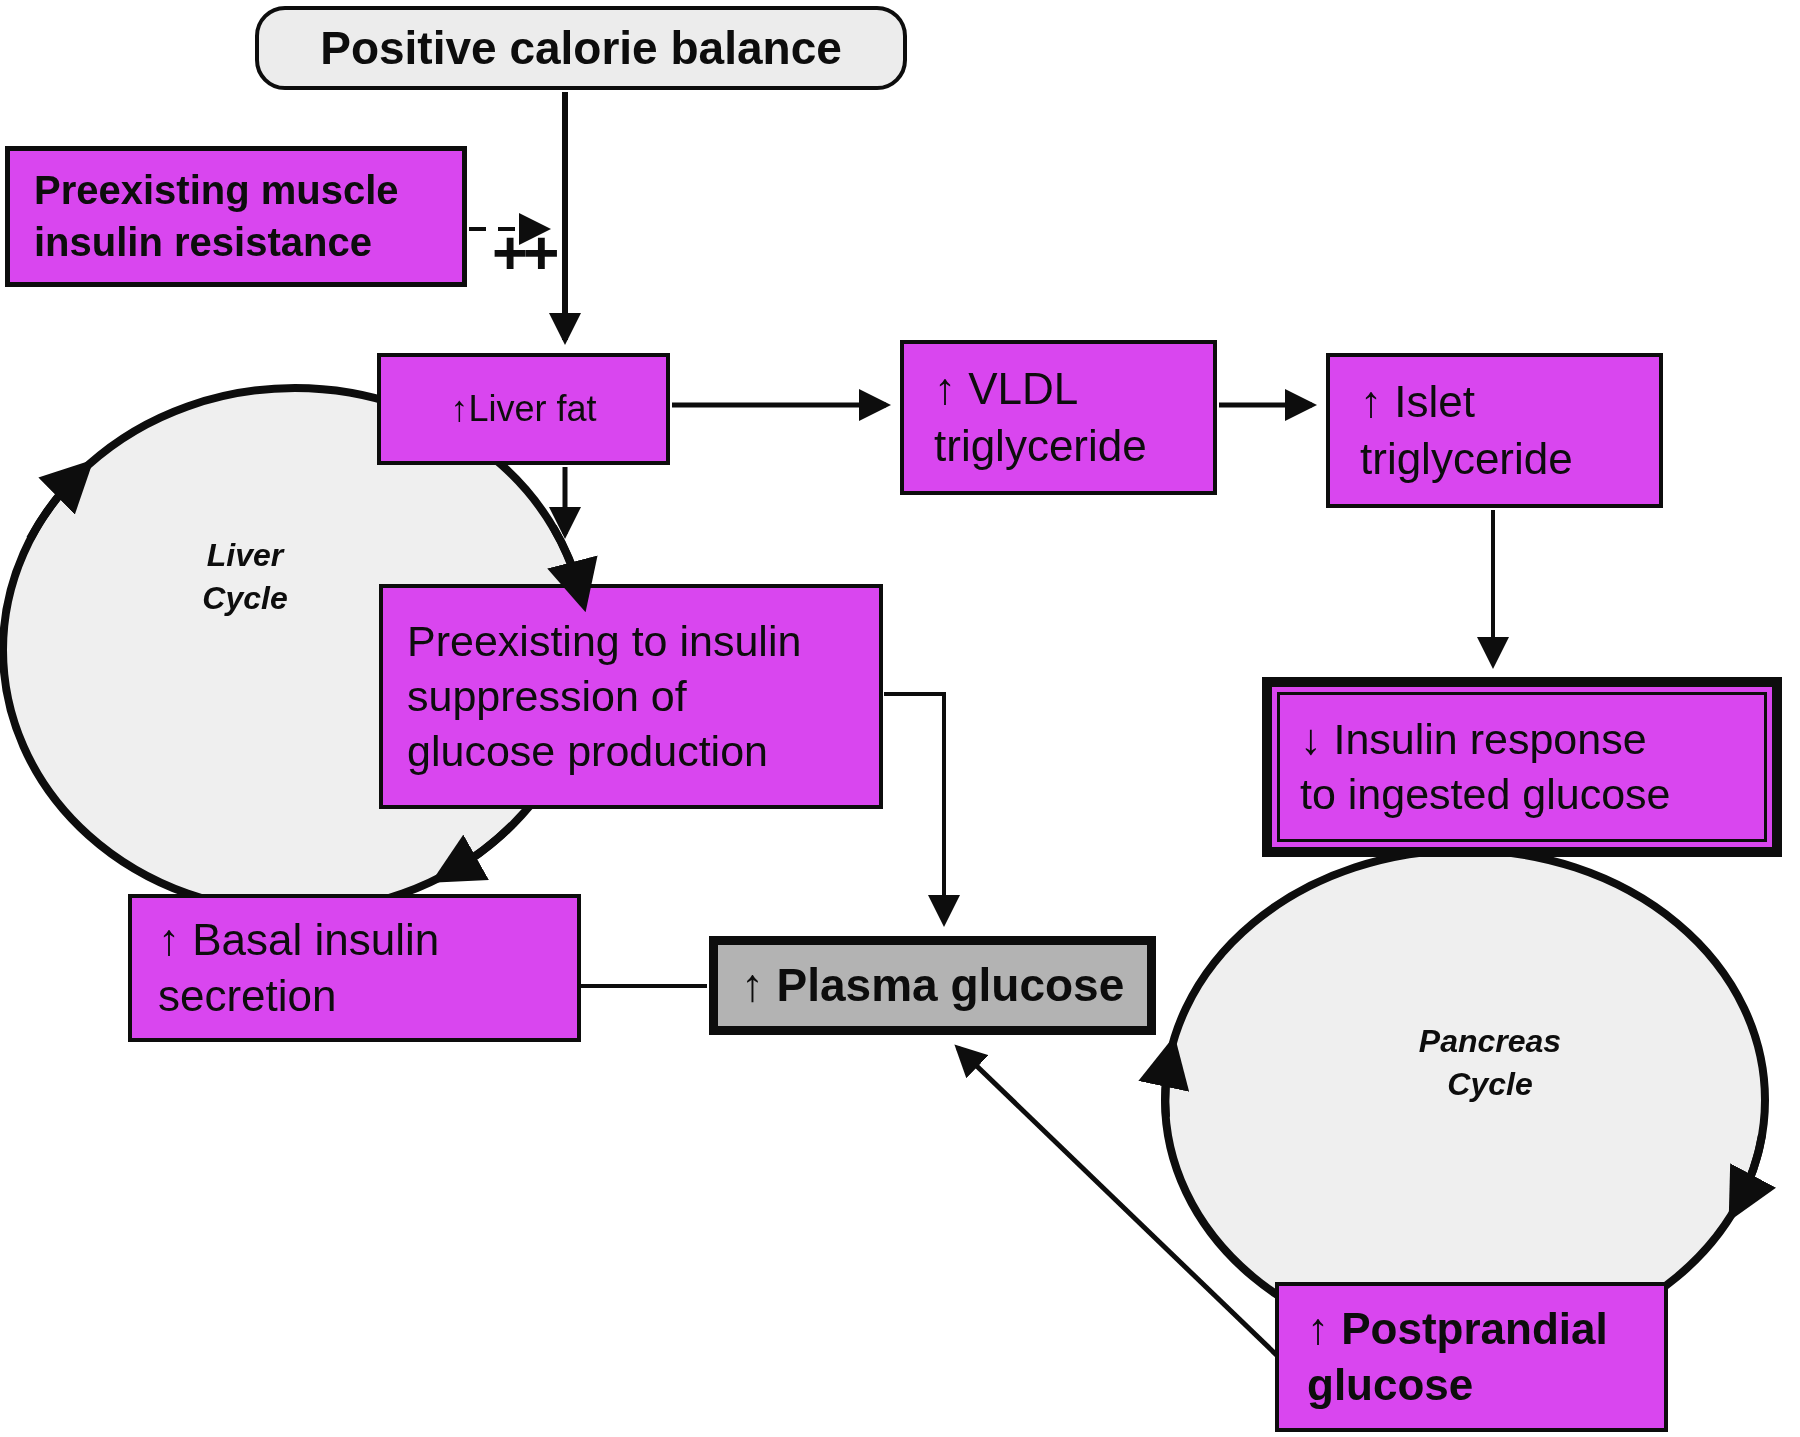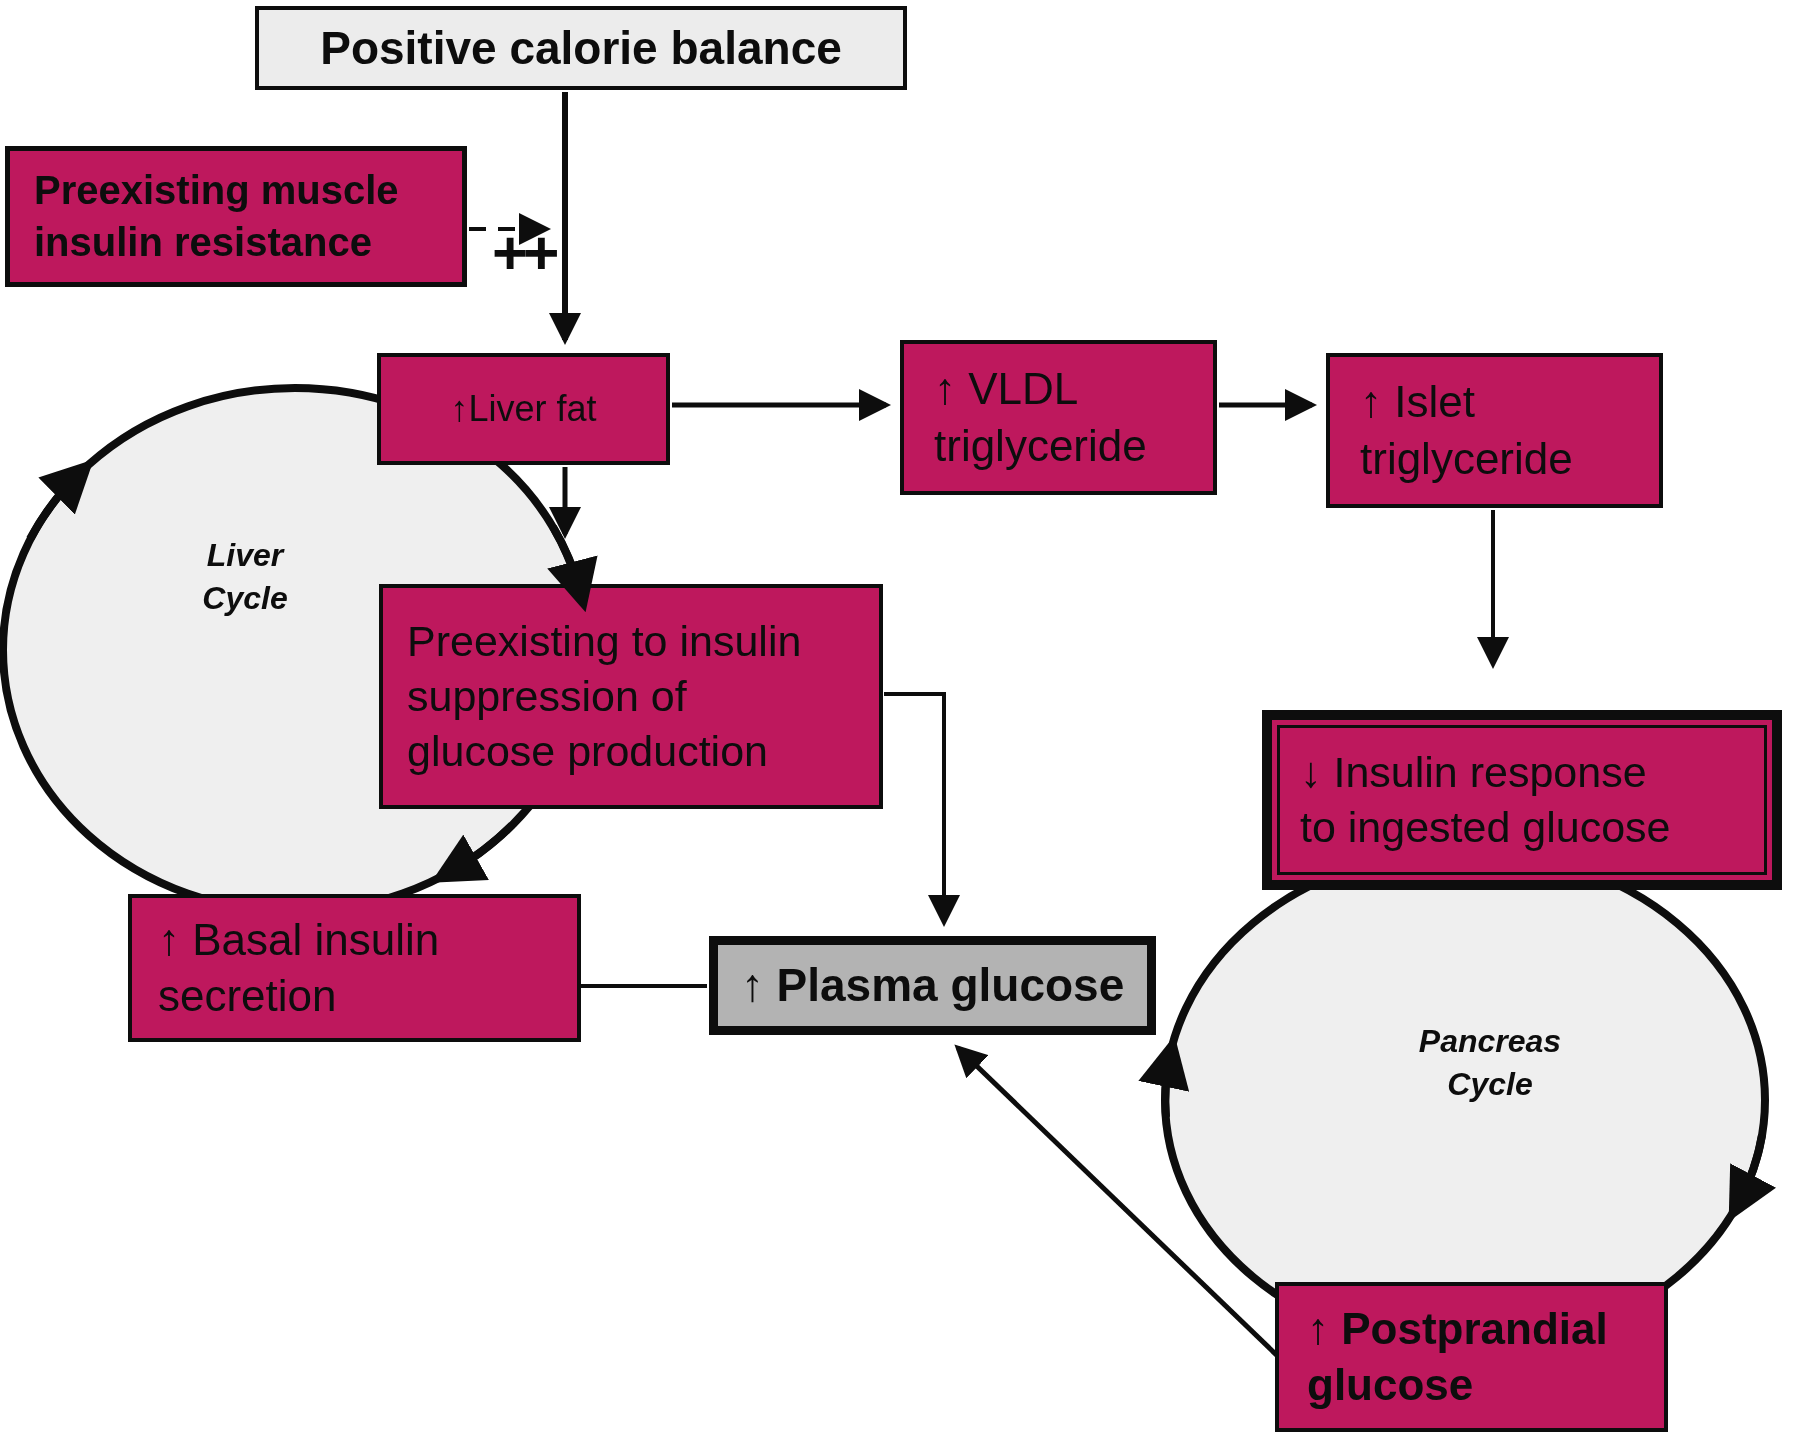--- a/index.html
+++ b/index.html
@@ -10,33 +10,33 @@
     font-family:"Liberation Sans", sans-serif;
     color:#0d0d0d;
     overflow:hidden;
   }
   svg.layer{position:absolute;left:0;top:0;width:1800px;height:1437px;pointer-events:none;}
   #layer-under{z-index:1;}
   #layer-over{z-index:5;}
 
   .box{
     position:absolute;box-sizing:border-box;z-index:3;
-    background:#be185d;border:4px solid #0d0d0d;
+    background:#d946ef;border:4px solid #0d0d0d;
     display:flex;align-items:center;
   }
   .lbl{white-space:pre-line;line-height:1.28;}
 
   #b-positive{left:255px;top:6px;width:652px;height:84px;background:#ececec;
-    justify-content:center;font-weight:bold;font-size:46px;}
+    justify-content:center;font-weight:bold;font-size:46px;border-radius:30px;}
   #b-preexist{left:5px;top:146px;width:462px;height:141px;border-width:5px;
     font-weight:bold;font-size:40px;padding-left:24px;}
   #b-liverfat{left:377px;top:353px;width:293px;height:112px;font-size:36px;justify-content:center;}
   #b-vldl{left:900px;top:340px;width:317px;height:155px;font-size:44px;padding-left:30px;}
   #b-islet{left:1326px;top:353px;width:337px;height:155px;font-size:44px;padding-left:30px;}
-  #b-insresp{left:1262px;top:710px;width:520px;height:180px;border-width:10px;padding:5px;}
+  #b-insresp{left:1262px;top:677px;width:520px;height:180px;border-width:10px;padding:5px;}
   #b-insresp .inner{box-sizing:border-box;width:100%;height:100%;border:3px solid #0d0d0d;
     display:flex;align-items:center;padding-left:20px;font-size:43px;}
   #b-resist{left:379px;top:584px;width:504px;height:225px;font-size:43px;padding-left:24px;}
   #b-basal{left:128px;top:894px;width:453px;height:148px;font-size:44px;padding-left:26px;}
   #b-plasma{left:709px;top:936px;width:447px;height:99px;border-width:9px;background:#b3b3b3;
     justify-content:center;font-weight:bold;font-size:46px;}
   #b-postpr{left:1275px;top:1282px;width:393px;height:150px;font-weight:bold;font-size:44px;padding-left:28px;}
 
   .cycle-label{
     position:absolute;z-index:4;text-align:center;

